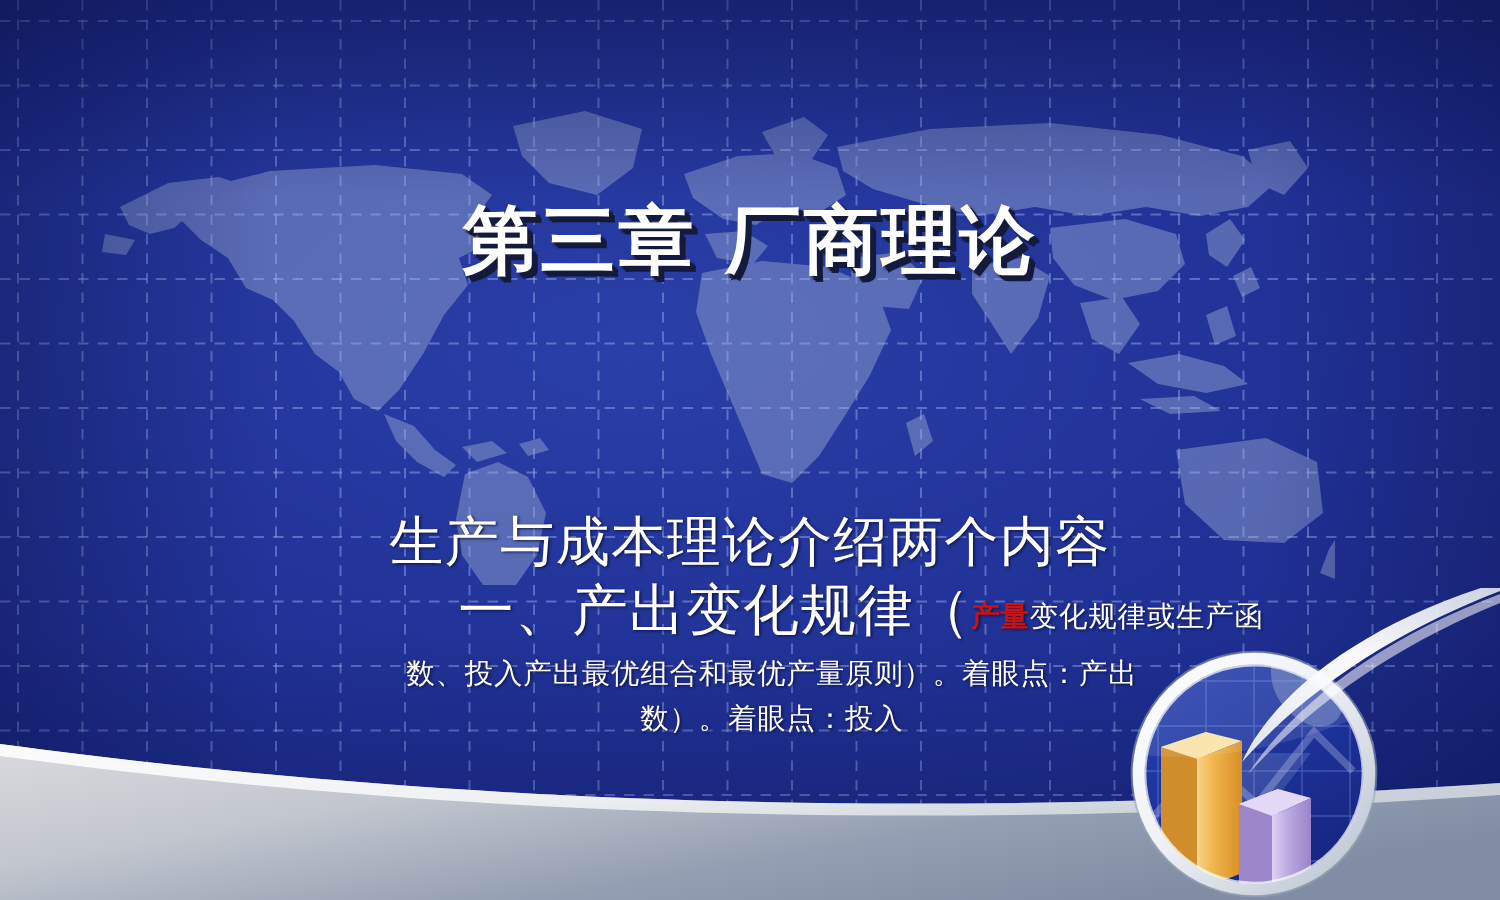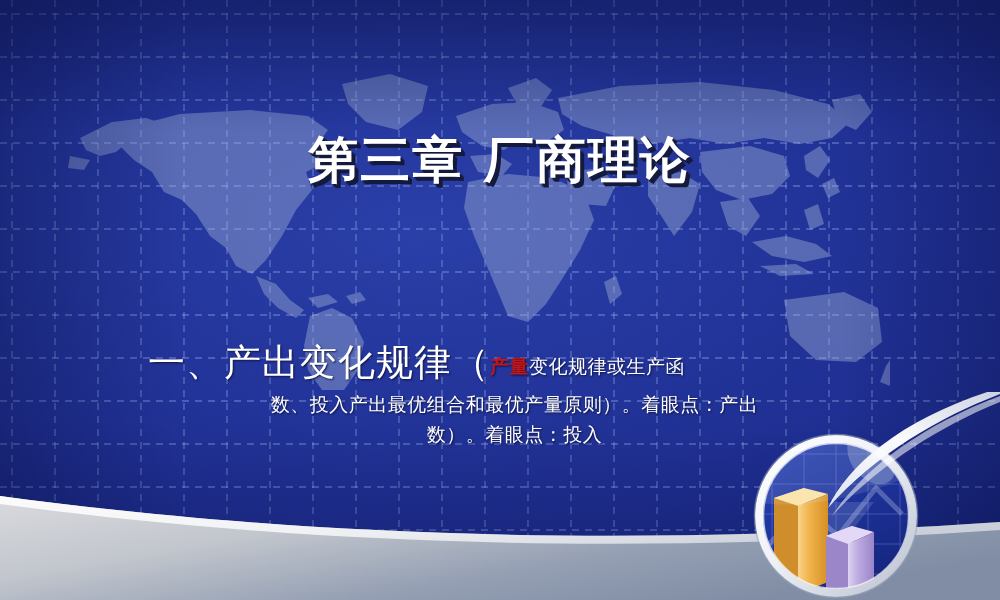--- a/index.html
+++ b/index.html
@@ -94,21 +94,21 @@
     text-shadow: 1px 1px 2px rgba(10,14,50,0.85);
   }
   .line-lead {
     font-size: 36px;
     line-height: 44px;
     letter-spacing: 1px;
   }
   .line-item {
     font-size: 37px;
     line-height: 46px;
-    text-align: left;
+    text-align: center;
     padding-left: 106px;
     letter-spacing: 1px;
     margin-left: 42px;
   }
   .line-sub {
     font-size: 19px;
     line-height: 30px;
     letter-spacing: 0.5px;
     margin-left: 29px;
   }
@@ -263,20 +263,21 @@
       </g>
     </svg>
   </div>
 
   <div class="bg-vignette"></div>
 
   <div class="title">第三章  厂商理论</div>
 
   <div class="body-block">
 
+    <div class="line line-lead">生产与成本理论介绍两个内容</div>
 
     <div class="line line-item">
       <span>一、</span><span>产出变化规律</span><span>（</span><span class="small hl">产量</span><span class="small">变化规律或生产函</span>
     </div>
 
     <div class="line line-sub">数、投入产出最优组合和最优产量原则）。着眼点：产出</div>
 
 
     <div class="line line-sub">数）。着眼点：投入</div>
   </div>

